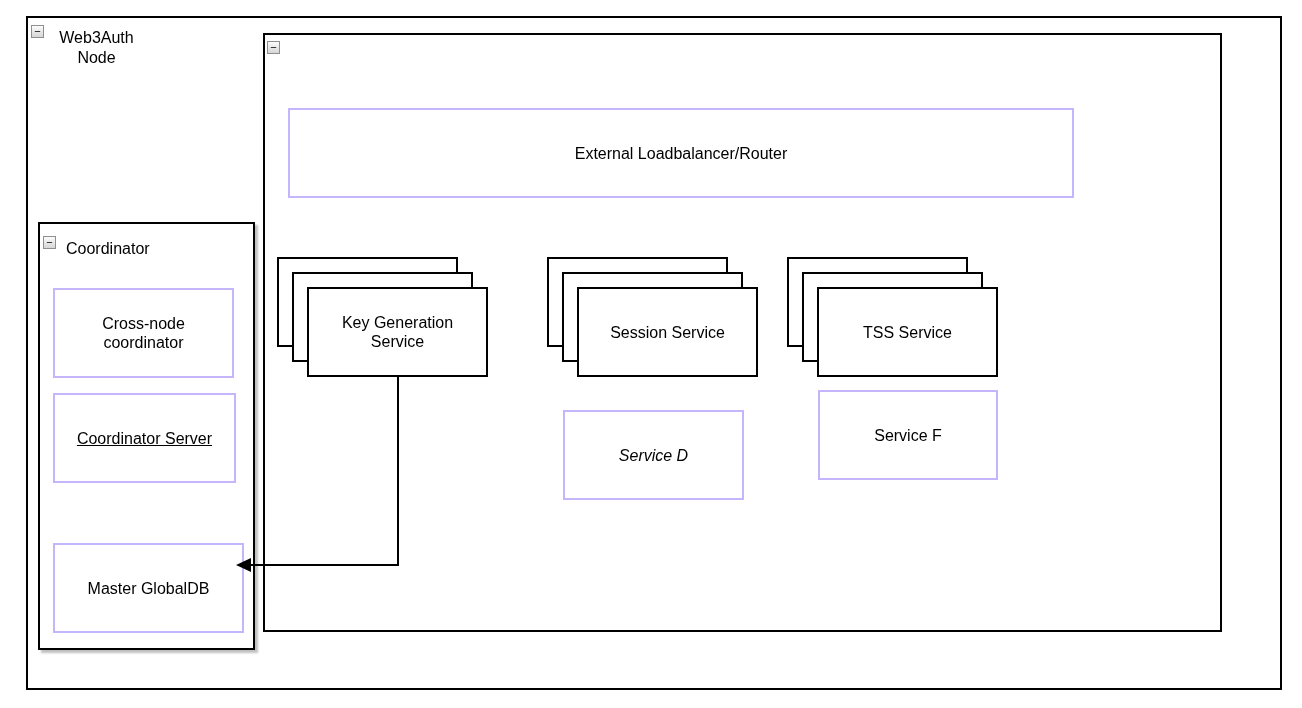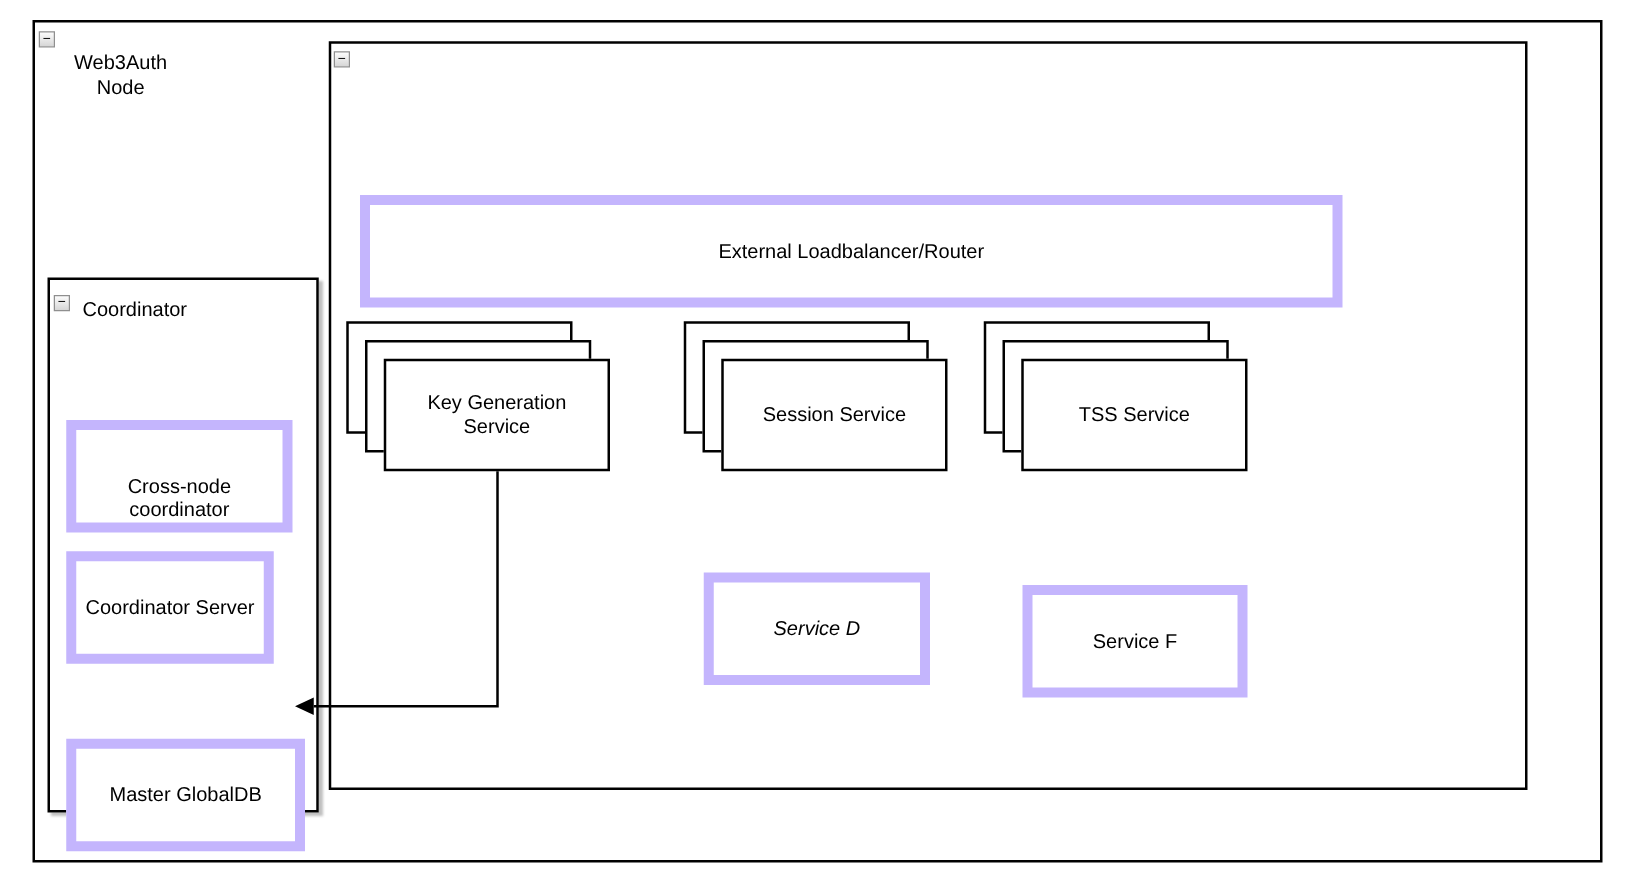--- a/index.html
+++ b/index.html
@@ -5,22 +5,22 @@
   html,body{margin:0;padding:0;background:#ffffff;}
   .canvas{
     position:relative;width:1302px;height:708px;background:#ffffff;
     font-family:"Liberation Sans", sans-serif;font-size:16px;color:#000;
     overflow:hidden;
   }
   .container{
     position:absolute;background:#ffffff;border:2px solid #000;box-sizing:border-box;
   }
   .box{
-    position:absolute;background:#ffffff;border:8px solid #c4b5fd;box-sizing:border-box;
-    display:flex;align-items:center;justify-content:center;margin-top:48px;
+    position:absolute;background:#ffffff;border:2px solid #c4b5fd;box-sizing:border-box;
+    display:flex;align-items:center;justify-content:center;
   }
   .shape-label{white-space:pre-line;text-align:center;line-height:19px;}
   .group-label{position:absolute;white-space:pre-line;text-align:center;line-height:20px;}
   .group-label.left{text-align:left;white-space:nowrap;}
   .collapse{
     position:absolute;width:13px;height:13px;box-sizing:border-box;
     border:1px solid #8f8f8f;background:linear-gradient(180deg,#fcfcfc,#d6d6d6);
     display:flex;align-items:center;justify-content:center;
     font-size:11px;line-height:9px;padding-bottom:1px;cursor:pointer;user-select:none;
   }
@@ -35,28 +35,28 @@
   #regionally{left:263px;top:33px;width:959px;height:599px;}
   #coordinator{left:38px;top:222px;width:217px;height:428px;box-shadow:3px 3px 2px rgba(0,0,0,0.25);}
   #elb{left:288px;top:108px;width:786px;height:90px;}
   #kgs-stack{left:277px;top:257px;width:211px;height:120px;}
   #session-stack{left:547px;top:257px;width:211px;height:120px;}
   #tss-stack{left:787px;top:257px;width:211px;height:120px;border-radius:30px;}
   .layer.l1{left:0;top:0;}
   .layer.l2{left:15px;top:15px;}
   .layer.l3{left:30px;top:30px;}
   #service-d{left:563px;top:410px;width:181px;height:90px;font-style:italic;}
-  #service-f{left:818px;top:420px;width:180px;height:90px;}
-  #cross-node{left:53px;top:288px;width:181px;height:90px;align-items:flex-end;}
-  #coord-server{left:53px;top:393px;width:166px;height:90px;}
+  #service-f{left:818px;top:390px;width:180px;height:90px;}
+  #cross-node{left:53px;top:288px;width:181px;height:90px;}
+  #coord-server{left:53px;top:393px;width:183px;height:90px;text-decoration:underline;}
   #master-db{left:53px;top:543px;width:191px;height:90px;}
   #web3auth-collapse{left:31px;top:25px;}
   #regionally-collapse{left:267px;top:41px;}
   #coordinator-collapse{left:43px;top:236px;}
-  #web3auth-label{left:40px;top:41px;width:113px;}
+  #web3auth-label{left:40px;top:28px;width:113px;}
   #regionally-label{left:292px;top:46px;width:148px;}
   #coordinator-label{left:66px;top:239px;}
   #edge-overlay{position:absolute;left:0;top:0;pointer-events:none;}
 </style>
 </head>
 <body>
 
 <div class="canvas">
 
   <div class="container" id="web3auth"></div>

